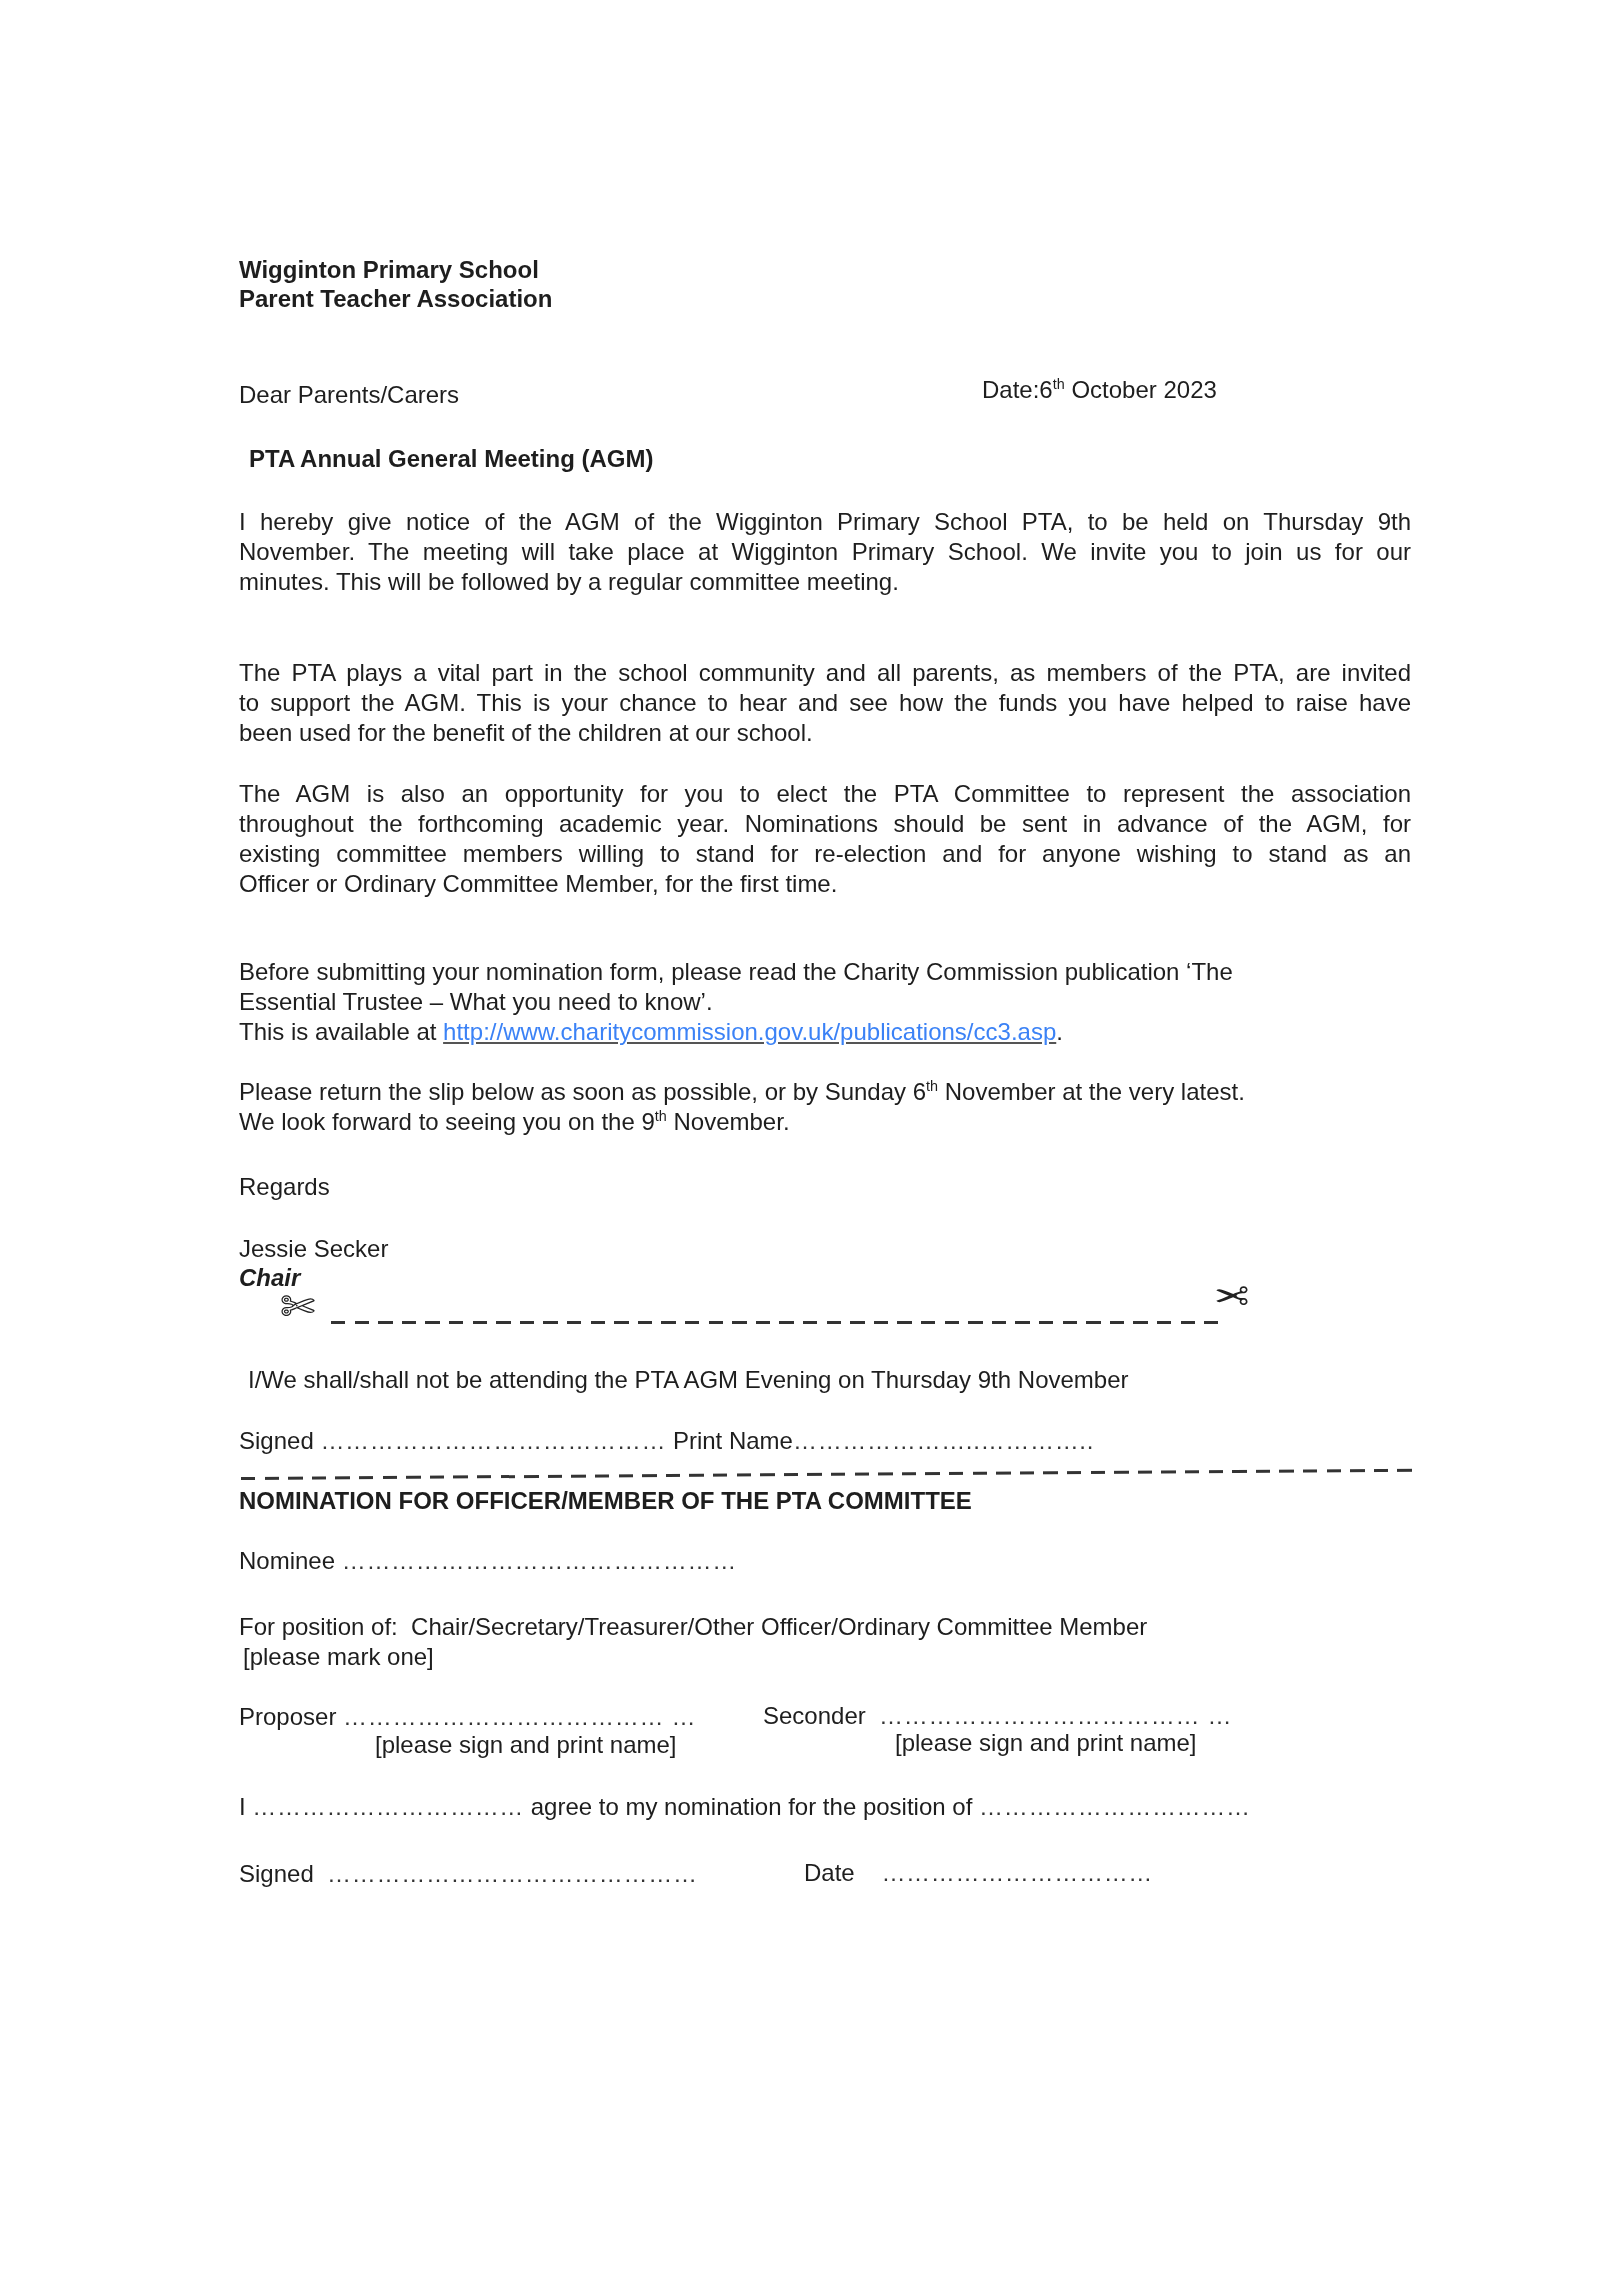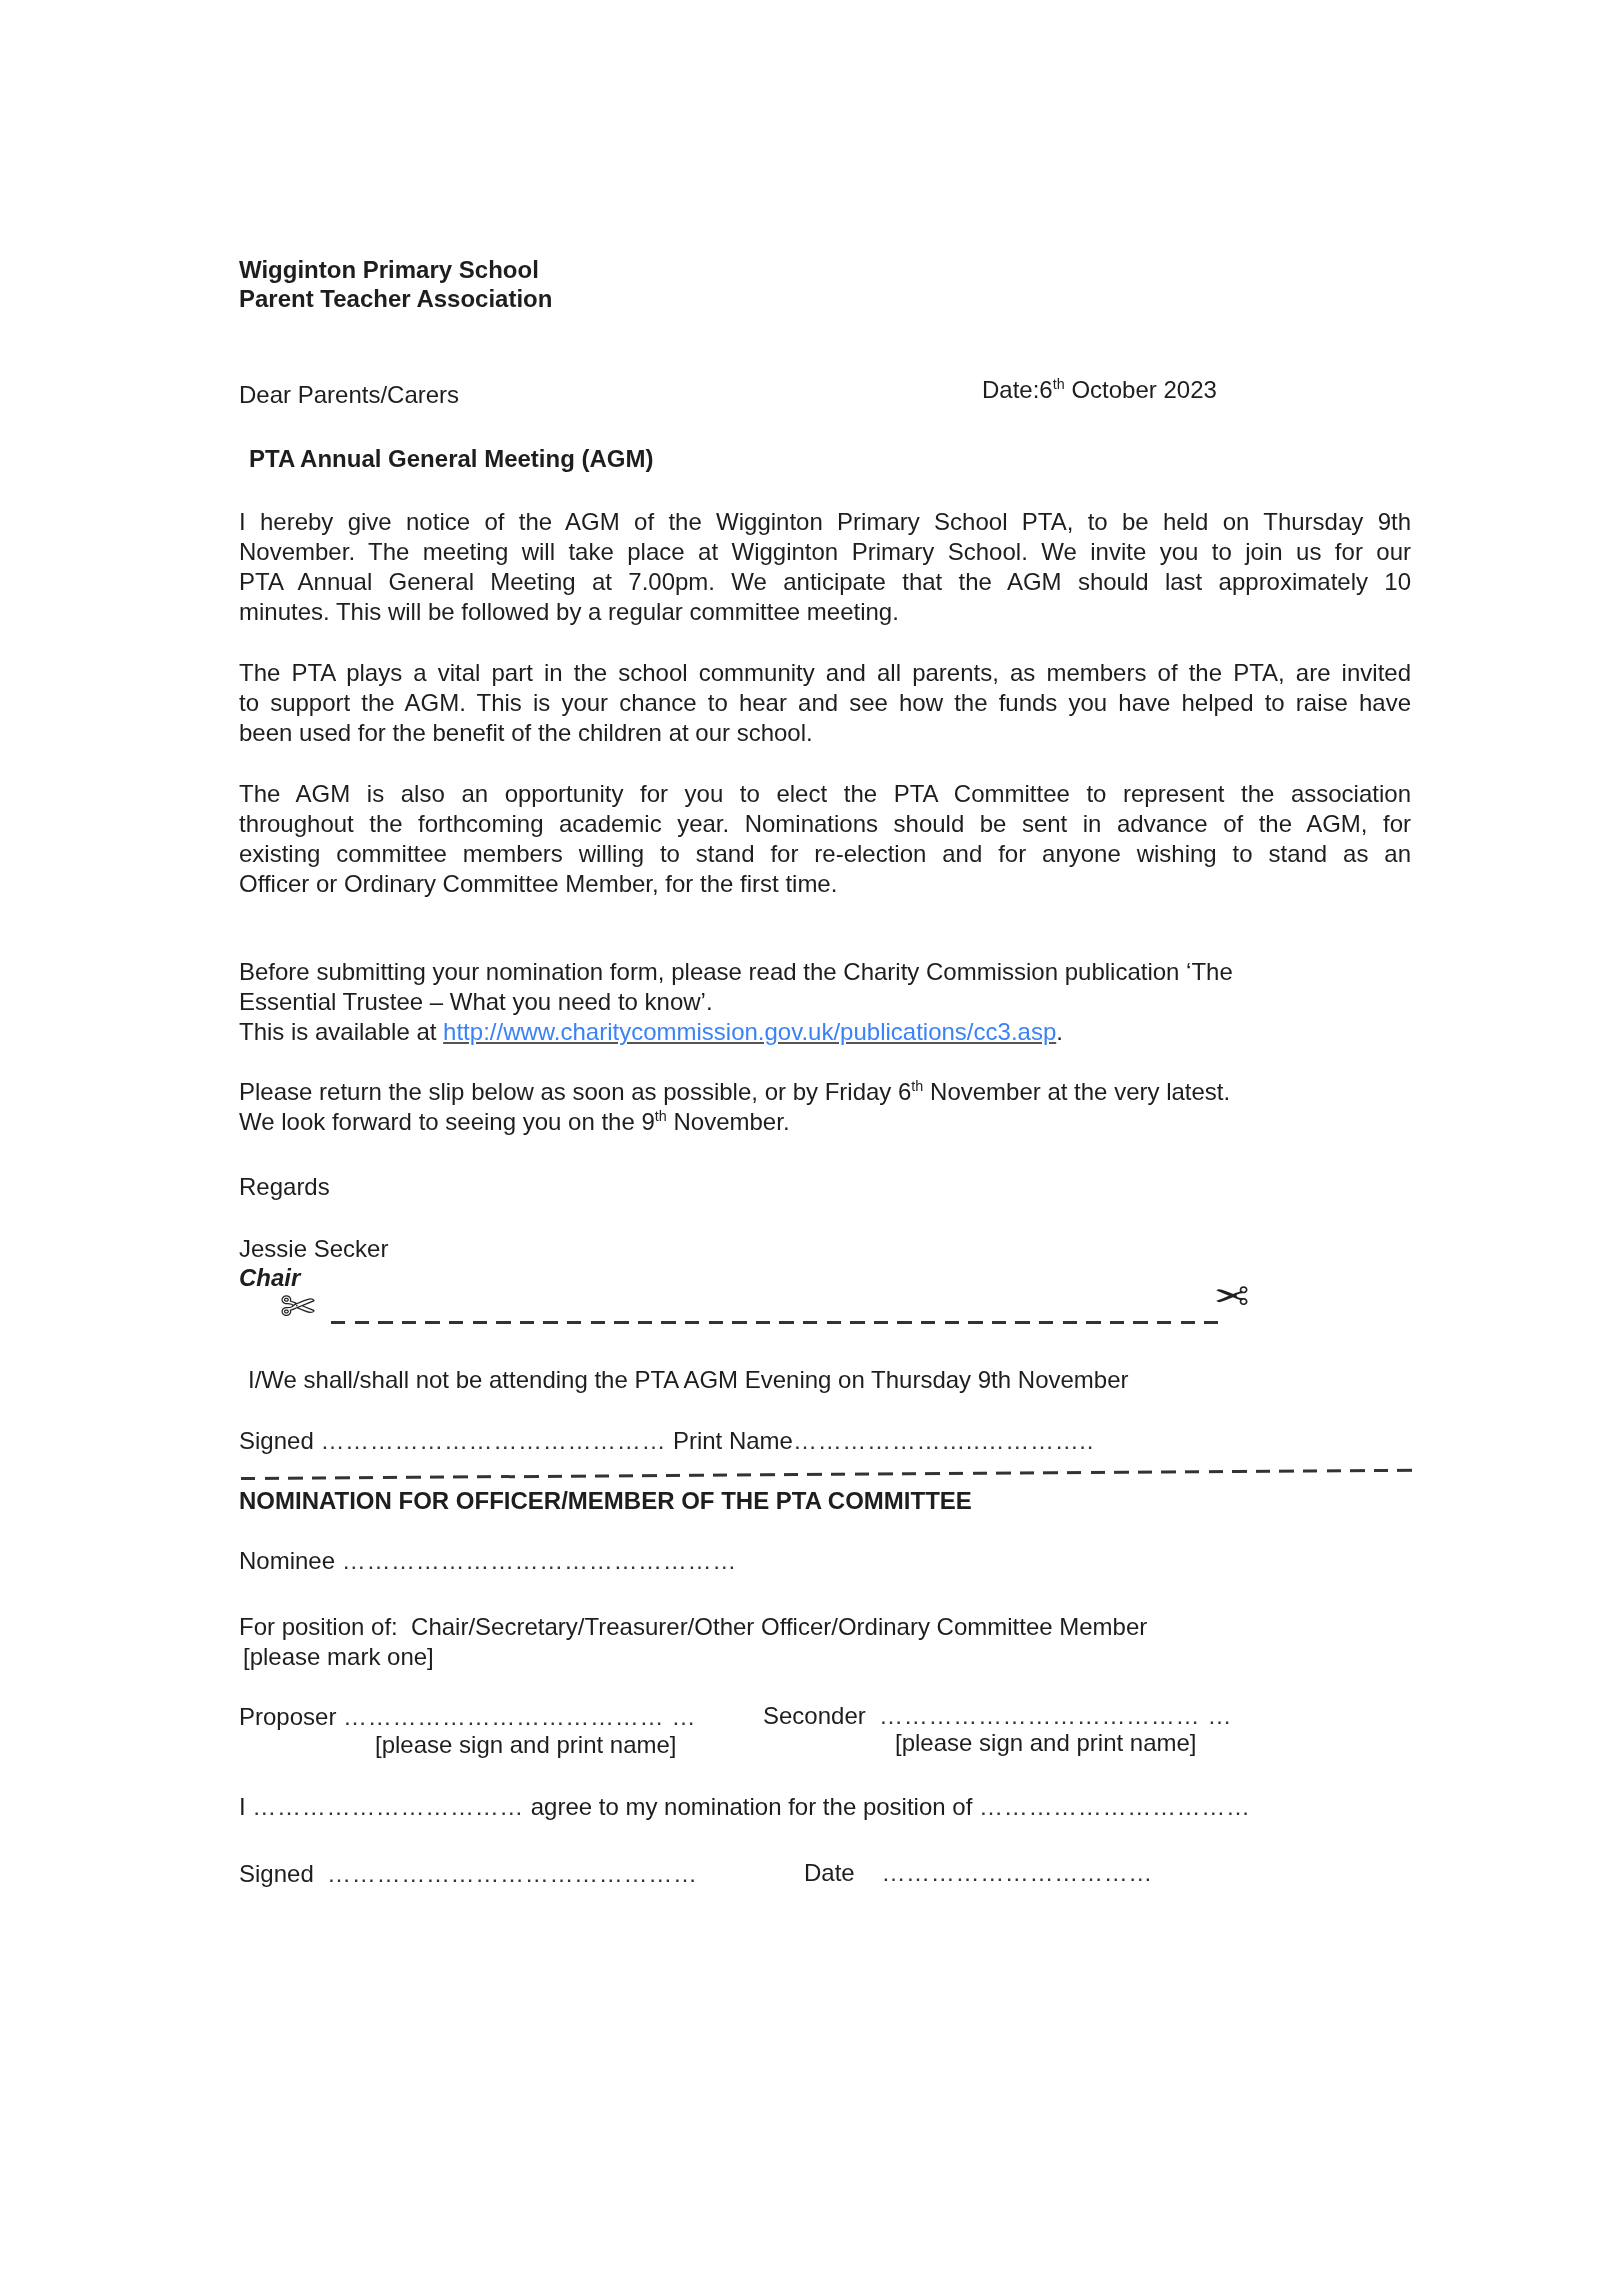--- a/index.html
+++ b/index.html
@@ -30,42 +30,41 @@
 <div class="abs t b" style="left:239px; top:284px;">Parent Teacher Association</div>
 
 <div class="abs t" style="left:239px; top:380px;">Dear Parents/Carers</div>
 <div class="abs t" style="left:982px; top:375px;"><span>Date:6</span><sup>th</sup><span> October 2023</span></div>
 
 <div class="abs t b" style="left:249px; top:444px;text-align:center;">PTA Annual General Meeting (AGM)</div>
 
 <div class="para" style="top:507px;">
   <span class="ln">I hereby give notice of the AGM of the Wigginton Primary School PTA, to be held on Thursday 9th</span>
   <span class="ln">November. The meeting will take place at Wigginton Primary School.  We invite you to join us for our</span>
-  <span class="ln">PTA Annual General Meeting at 7.00pm. We anticipate that the AGM should last approximately 10</span>
   <span class="ln last">minutes.  This will be followed by a regular committee meeting.</span>
 </div>
 
 <div class="para" style="top:658px;">
   <span class="ln">The PTA plays a vital part in the school community and all parents, as members of the PTA, are invited</span>
   <span class="ln">to support the AGM.  This is your chance to hear and see how the funds you have helped to raise have</span>
   <span class="ln last">been used for the benefit of the children at our school.</span>
 </div>
 
 <div class="para" style="top:779px;">
   <span class="ln">The AGM is also an opportunity for you to elect the PTA Committee to represent the association</span>
   <span class="ln">throughout the forthcoming academic year.  Nominations should be sent in advance of the AGM, for</span>
   <span class="ln">existing committee members willing to stand for re-election and for anyone wishing to stand as an</span>
   <span class="ln last">Officer or Ordinary Committee Member, for the first time.</span>
 </div>
 
 <div class="abs t" style="left:239px; top:957px;">Before submitting your nomination form, please read the Charity Commission publication ‘The</div>
 <div class="abs t" style="left:239px; top:987px;">Essential Trustee – What you need to know’.</div>
 <div class="abs t" style="left:239px; top:1017px;"><span>This is available at </span><a class="link">http://www.charitycommission.gov.uk/publications/cc3.asp</a><span>.</span></div>
 
-<div class="abs t" style="left:239px; top:1077px;"><span>Please return the slip below as soon as possible, or by Friday 6</span><sup>th</sup><span> November at the very latest.</span></div>
+<div class="abs t" style="left:239px; top:1077px;"><span>Please return the slip below as soon as possible, or by Sunday 6</span><sup>th</sup><span> November at the very latest.</span></div>
 <div class="abs t" style="left:239px; top:1107px;"><span>We look forward to seeing you on the 9</span><sup>th</sup><span> November.</span></div>
 
 <div class="abs t" style="left:239px; top:1172px;">Regards</div>
 <div class="abs t" style="left:239px; top:1234px;">Jessie Secker</div>
 <div class="abs t b i" style="left:239px; top:1263px;text-align:center;">Chair</div>
 
 <div class="scissors" style="left:280px; top:1286px;">✄</div>
 <div class="dash" style="left:331px; top:1321px; width:887px;"></div>
 <div class="scissors" style="left:1214px; top:1276px; transform: scaleX(-1);">✂</div>
 

